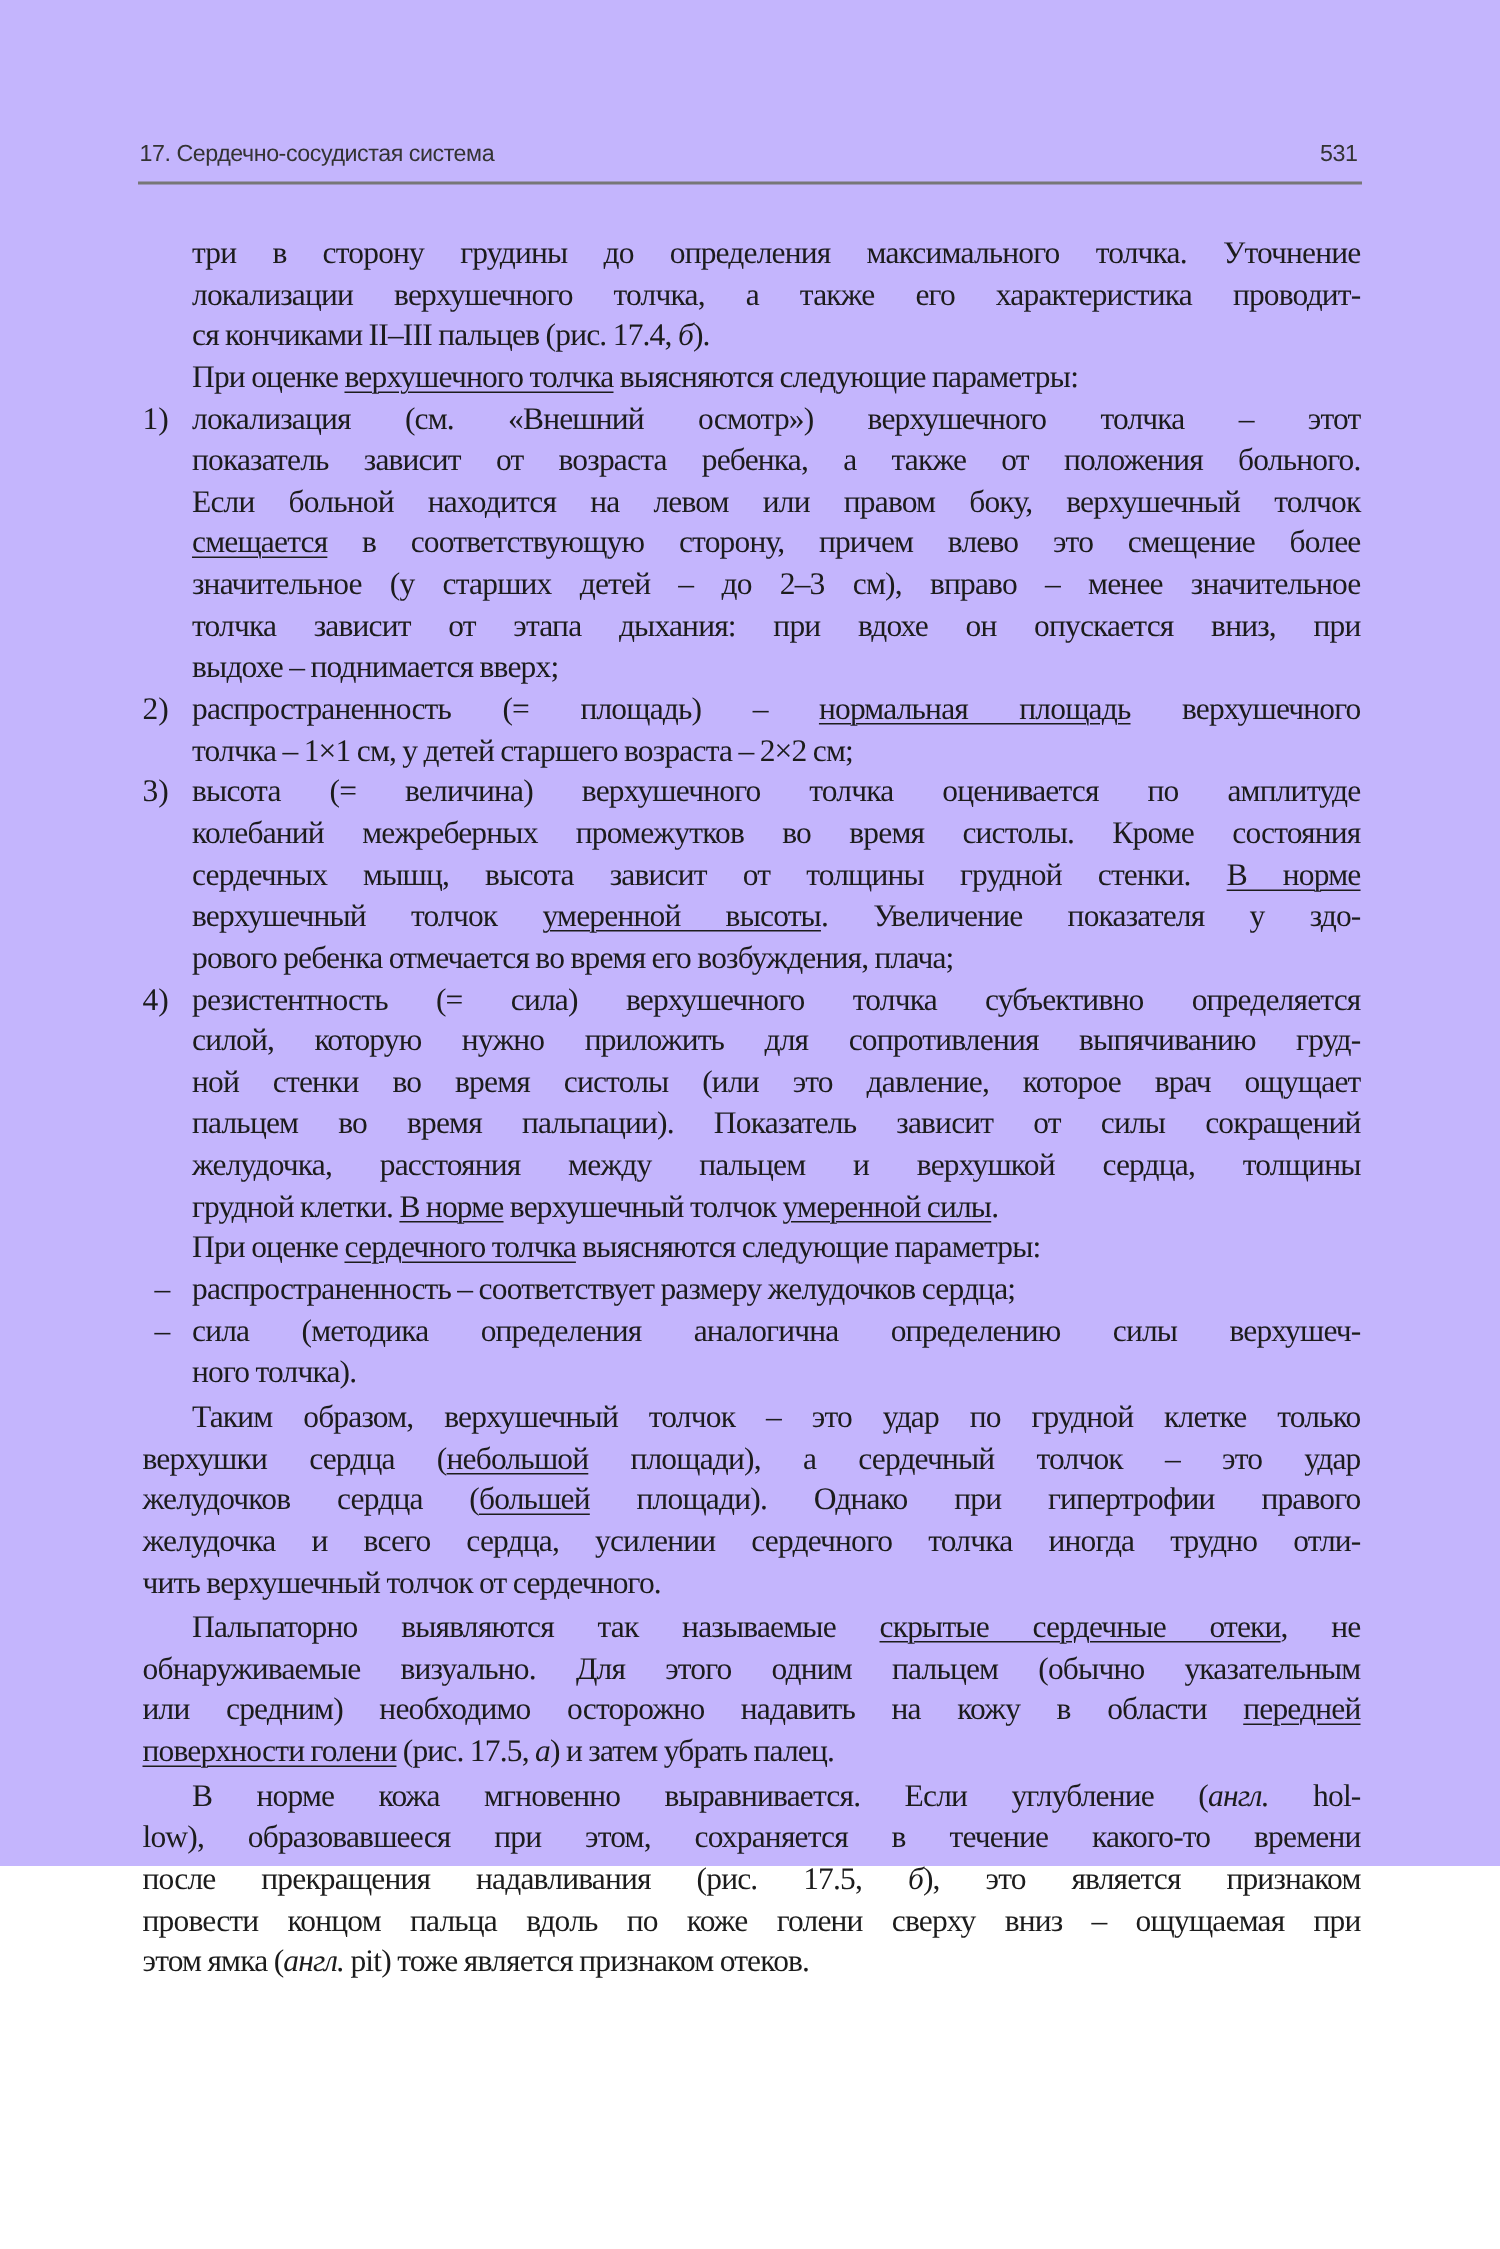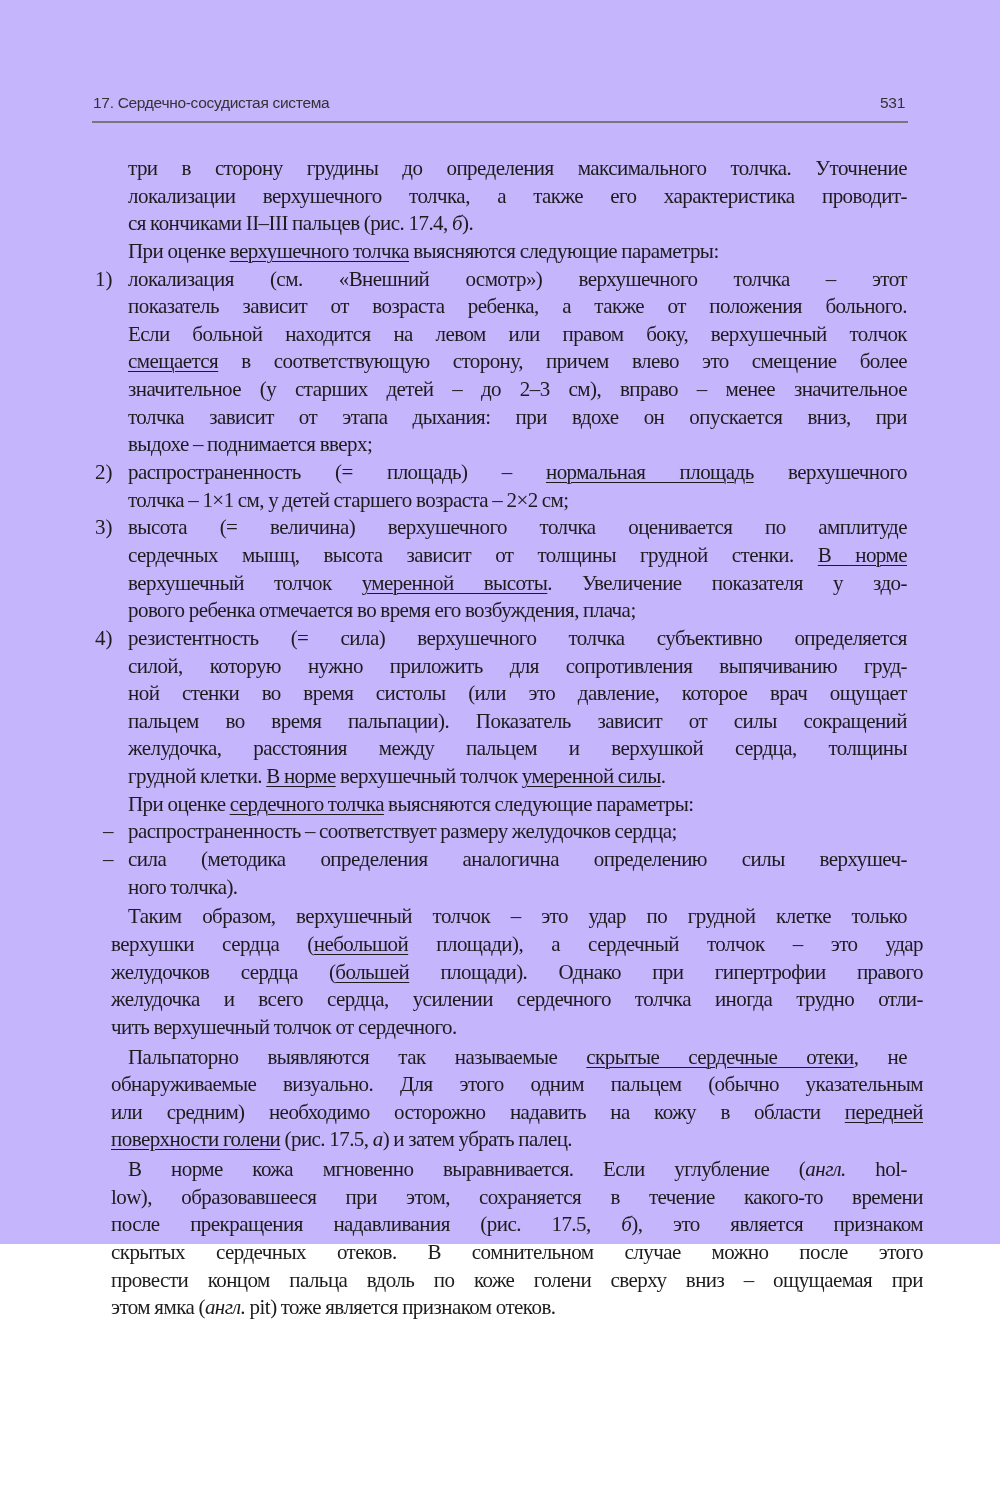--- a/index.html
+++ b/index.html
@@ -11,21 +11,21 @@
   .running-head .title { position: absolute; left: 0; top: 2px; }
   .running-head .pagenum { position: absolute; right: 2px; top: 2px; }
   .head-rule { position: absolute; left: 92px; top: 121px; width: 816px; height: 1.5px; background: #777; }
 
   .body { position: absolute; left: 0; top: 155px; width: 1000px;
     font-family: "Liberation Serif", "DejaVu Serif", serif; font-size: 21px; color: #1c1c1c; }
   .ln { position: relative; height: 27.65px; line-height: 27.65px; white-space: nowrap; overflow: visible; padding-left: 48px; }
   .ln .t { position: absolute; display: block; text-align: justify; text-align-last: justify;
     letter-spacing: -0.55px; word-spacing: -0.5px; }
   .ln.last .t { text-align-last: left; }
-  .ln .t.full { left: 111px; width: 812px; }
+  .ln .t.full { left: 95px; width: 812px; }
   .ln .t.ind  { left: 128px; width: 779px; }
   .ln .t.hang { left: 128px; width: 779px; }
   .num { position: absolute; left: 95px; }
   .dash { position: absolute; left: 103px; }
   .gap { height: 2px; }
   b { font-weight: normal; }
   u { text-decoration: underline; text-underline-offset: 3px; text-decoration-thickness: 1px; }
   i { font-style: italic; }
 </style>
 </head>
@@ -92,20 +92,23 @@
             <span class="t hang">толчка – 1×1 см, у детей старшего возраста – 2×2 см;</span>
           </div>
       </div>
 
       <div>
         <div class="ln">
             <span class="num">3)</span>
             <span class="t hang"><b>высота (= величина)</b><span> верхушечного толчка оценивается по амплитуде</span></span>
           </div>
         <div class="ln">
+            <span class="t hang">колебаний межреберных промежутков во время систолы. Кроме состояния</span>
+          </div>
+        <div class="ln">
             <span class="t hang"><span>сердечных мышц, высота зависит от толщины грудной стенки. </span><u>В норме</u></span>
           </div>
         <div class="ln">
             <span class="t hang"><span>верхушечный толчок </span><b><u>умеренной высоты</u></b><span>. Увеличение показателя у здо-</span></span>
           </div>
         <div class="ln last">
             <span class="t hang">рового ребенка отмечается во время его возбуждения, плача;</span>
           </div>
       </div>
 
@@ -192,23 +195,20 @@
       <div class="ln">
           <span class="t ind"><b>В норме кожа мгновенно выравнивается.</b><span> Если </span><b>углубление</b><span> (</span><i>англ.</i><span> hol-</span></span>
         </div>
       <div class="ln">
           <span class="t full"><span>low), образовавшееся при этом, </span><b>сохраняется в течение какого-то времени</b></span>
         </div>
       <div class="ln">
           <span class="t full"><b>после прекращения надавливания</b><span> (рис. 17.5, </span><i>б</i><span>), это является </span><b>признаком</b></span>
         </div>
       <div class="ln">
-          <span class="t full"><b>скрытых сердечных отеков</b><span>. В сомнительном случае можно после этого</span></span>
-        </div>
-      <div class="ln">
           <span class="t full">провести концом пальца вдоль по коже голени сверху вниз – ощущаемая при</span>
         </div>
       <div class="ln last">
           <span class="t full"><span>этом ямка (</span><i>англ.</i><span> pit) тоже является признаком отеков.</span></span>
         </div>
     </div>
 
   </div>
 </div>
 

